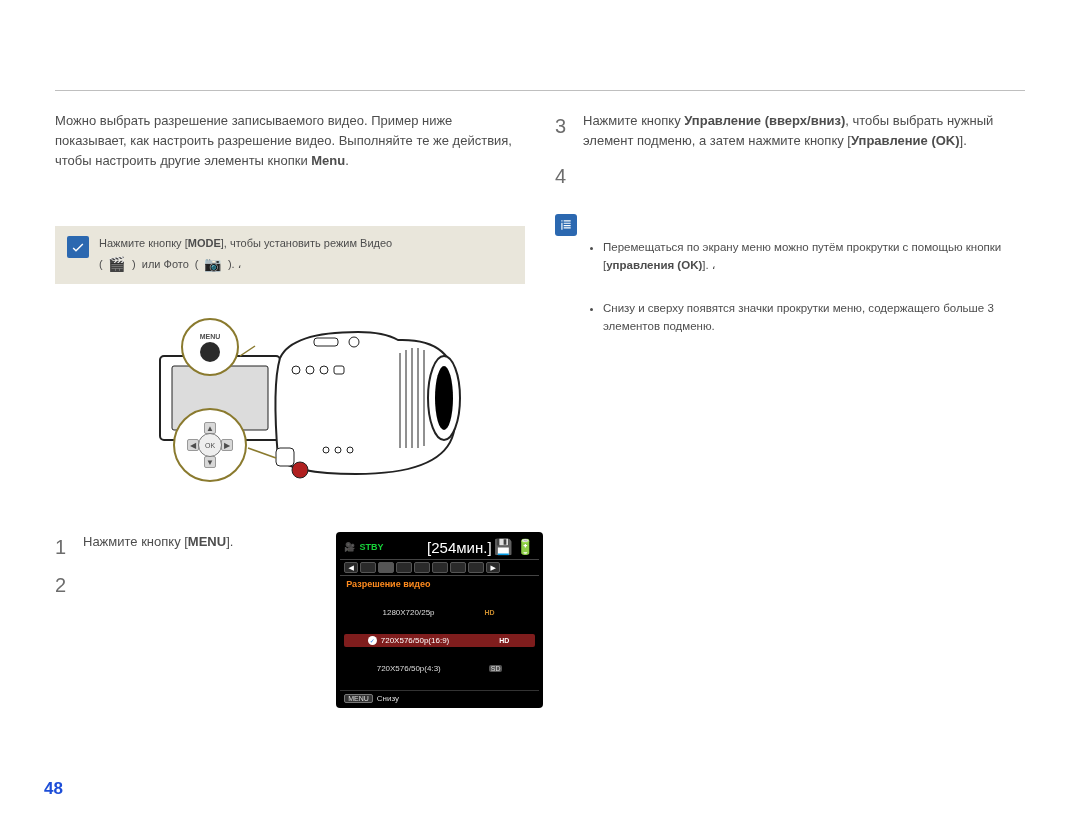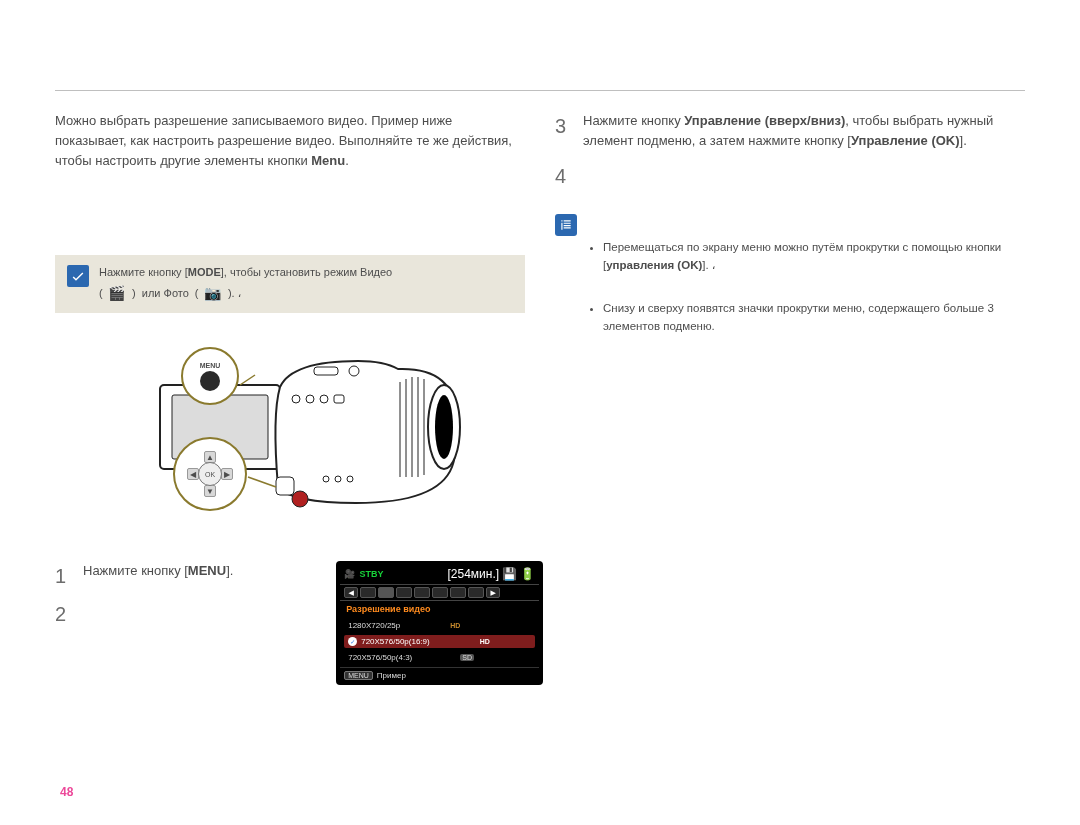--- a/index.html
+++ b/index.html
@@ -20,21 +20,21 @@
     display: flex;
     gap: 30px;
     margin-top: 20px;
   }
   .col { flex: 1 1 50%; position: relative; }
   .col-left { padding-right: 0; }
   .col-right { padding-left: 0; }
   .body-text { font-size: 13px; line-height: 1.55; color: #4d4d4d; }
   .bold { font-weight: bold; }
   .preverify {
-    margin-top: 84px;
+    margin-top: 55px;
     background: #e9e6db;
     padding: 10px 10px 10px 12px;
     display: flex;
     align-items: flex-start;
     gap: 10px;
     font-size: 11px;
     line-height: 1.35;
   }
   .preverify .check {
     width: 22px; height: 22px; flex: 0 0 auto;
@@ -92,36 +92,36 @@
     border-radius: 4px;
     padding: 4px;
     font-size: 9px;
     color: #fff;
   }
   .lcd-status {
     display:flex; justify-content:space-between; align-items:center;
     font-size: 9px; padding: 2px 4px;
   }
   .lcd-stby { color:#17d139; font-weight:bold; font-size:9px; }
-  .lcd-right-icons { display:flex; gap:3px; align-items:center; font-size:12px; }
+  .lcd-right-icons { display:flex; gap:3px; align-items:center; font-size:15px; }
   .lcd-tabbar {
     display:flex; gap:2px; padding: 2px 4px;
     border-top: 1px solid #444; border-bottom: 1px solid #444;
     margin: 1px 0;
   }
   .lcd-tab {
     width: 16px; height: 11px; background:#2a2a2a; border:1px solid #555; border-radius:2px; font-size:7px; display:flex; align-items:center; justify-content:center;
   }
   .lcd-tab.nav { width: 14px; }
   .lcd-tab.sel { background:#555; }
   .lcd-title { color:#ff8b1e; font-weight:bold; padding:2px 6px; font-size:9px; }
   .lcd-list { padding: 0 4px; font-size:8px; }
   .lcd-row {
-    display:flex; justify-content:flex-start; align-items:center;
-    padding: 2px 4px; margin:3px 0;
+    display:flex; justify-content:center; align-items:center;
+    padding: 2px 4px; margin:15px 0;
     color:#dcdcdc;
     gap:48px;
   }
   .lcd-row.active { background:#7f1d1d; border-radius:2px; color:#fff; }
   .lcd-row .left { display:flex; align-items:center; gap:4px; }
   .lcd-row .ind { width:9px; height:9px; border-radius:50%; background:#2575e6; font-size:6px; display:flex; align-items:center; justify-content:center; color:#fff; }
   .lcd-row.active .ind { background:#fff; color:#2575e6; }
   .lcd-row .tag { font-size:7px; background:#555; border-radius:2px; padding:0 2px; }
   .lcd-row .tag.hd { color:#c78a2d; background:transparent; font-weight:bold; }
   .lcd-row .tag.hd-white { color:#fff; background:transparent; font-weight:bold; }
@@ -138,25 +138,25 @@
     width: 22px; height: 22px; flex:0 0 auto; border-radius:3px; background:#2b68b0;
     display:flex; align-items:center; justify-content:center;
   }
   .note-icon svg { width:14px; height:14px; }
   .note-body { font-size: 11.5px; line-height:1.55; color:#4d4d4d; }
   .note-body ul { list-style: disc; padding-left: 16px; }
   .note-body li { margin-bottom: 6px; margin-top: 25px; }
 
   .page-num {
     position: absolute;
-    left: 60px;
+    left: 44px;
     bottom: 26px;
-    font-size: 12px;
+    font-size: 17px;
     font-weight: bold;
-    color: #ec4899;
+    color: #1d4ed8;
   }
 </style>
 </head>
 <body>
 
 <div class="page">
   <hr class="hr-top">
 
   <div class="columns">
 
@@ -298,21 +298,21 @@
             </div>
             <div class="lcd-row">
               <span class="left">
                   <span>720X576/50p(4:3)</span>
                 </span>
               <span class="tag">SD</span>
             </div>
           </div>
           <div class="lcd-ftr">
             <span class="lcd-menu-label">MENU</span>
-            <span>Пример</span>
+            <span>Снизу</span>
           </div>
         </div>
       </div>
     </div>
 
     <div class="col col-right">
 
       <div class="right-step">
         <div class="step-num">3</div>
         <div>

